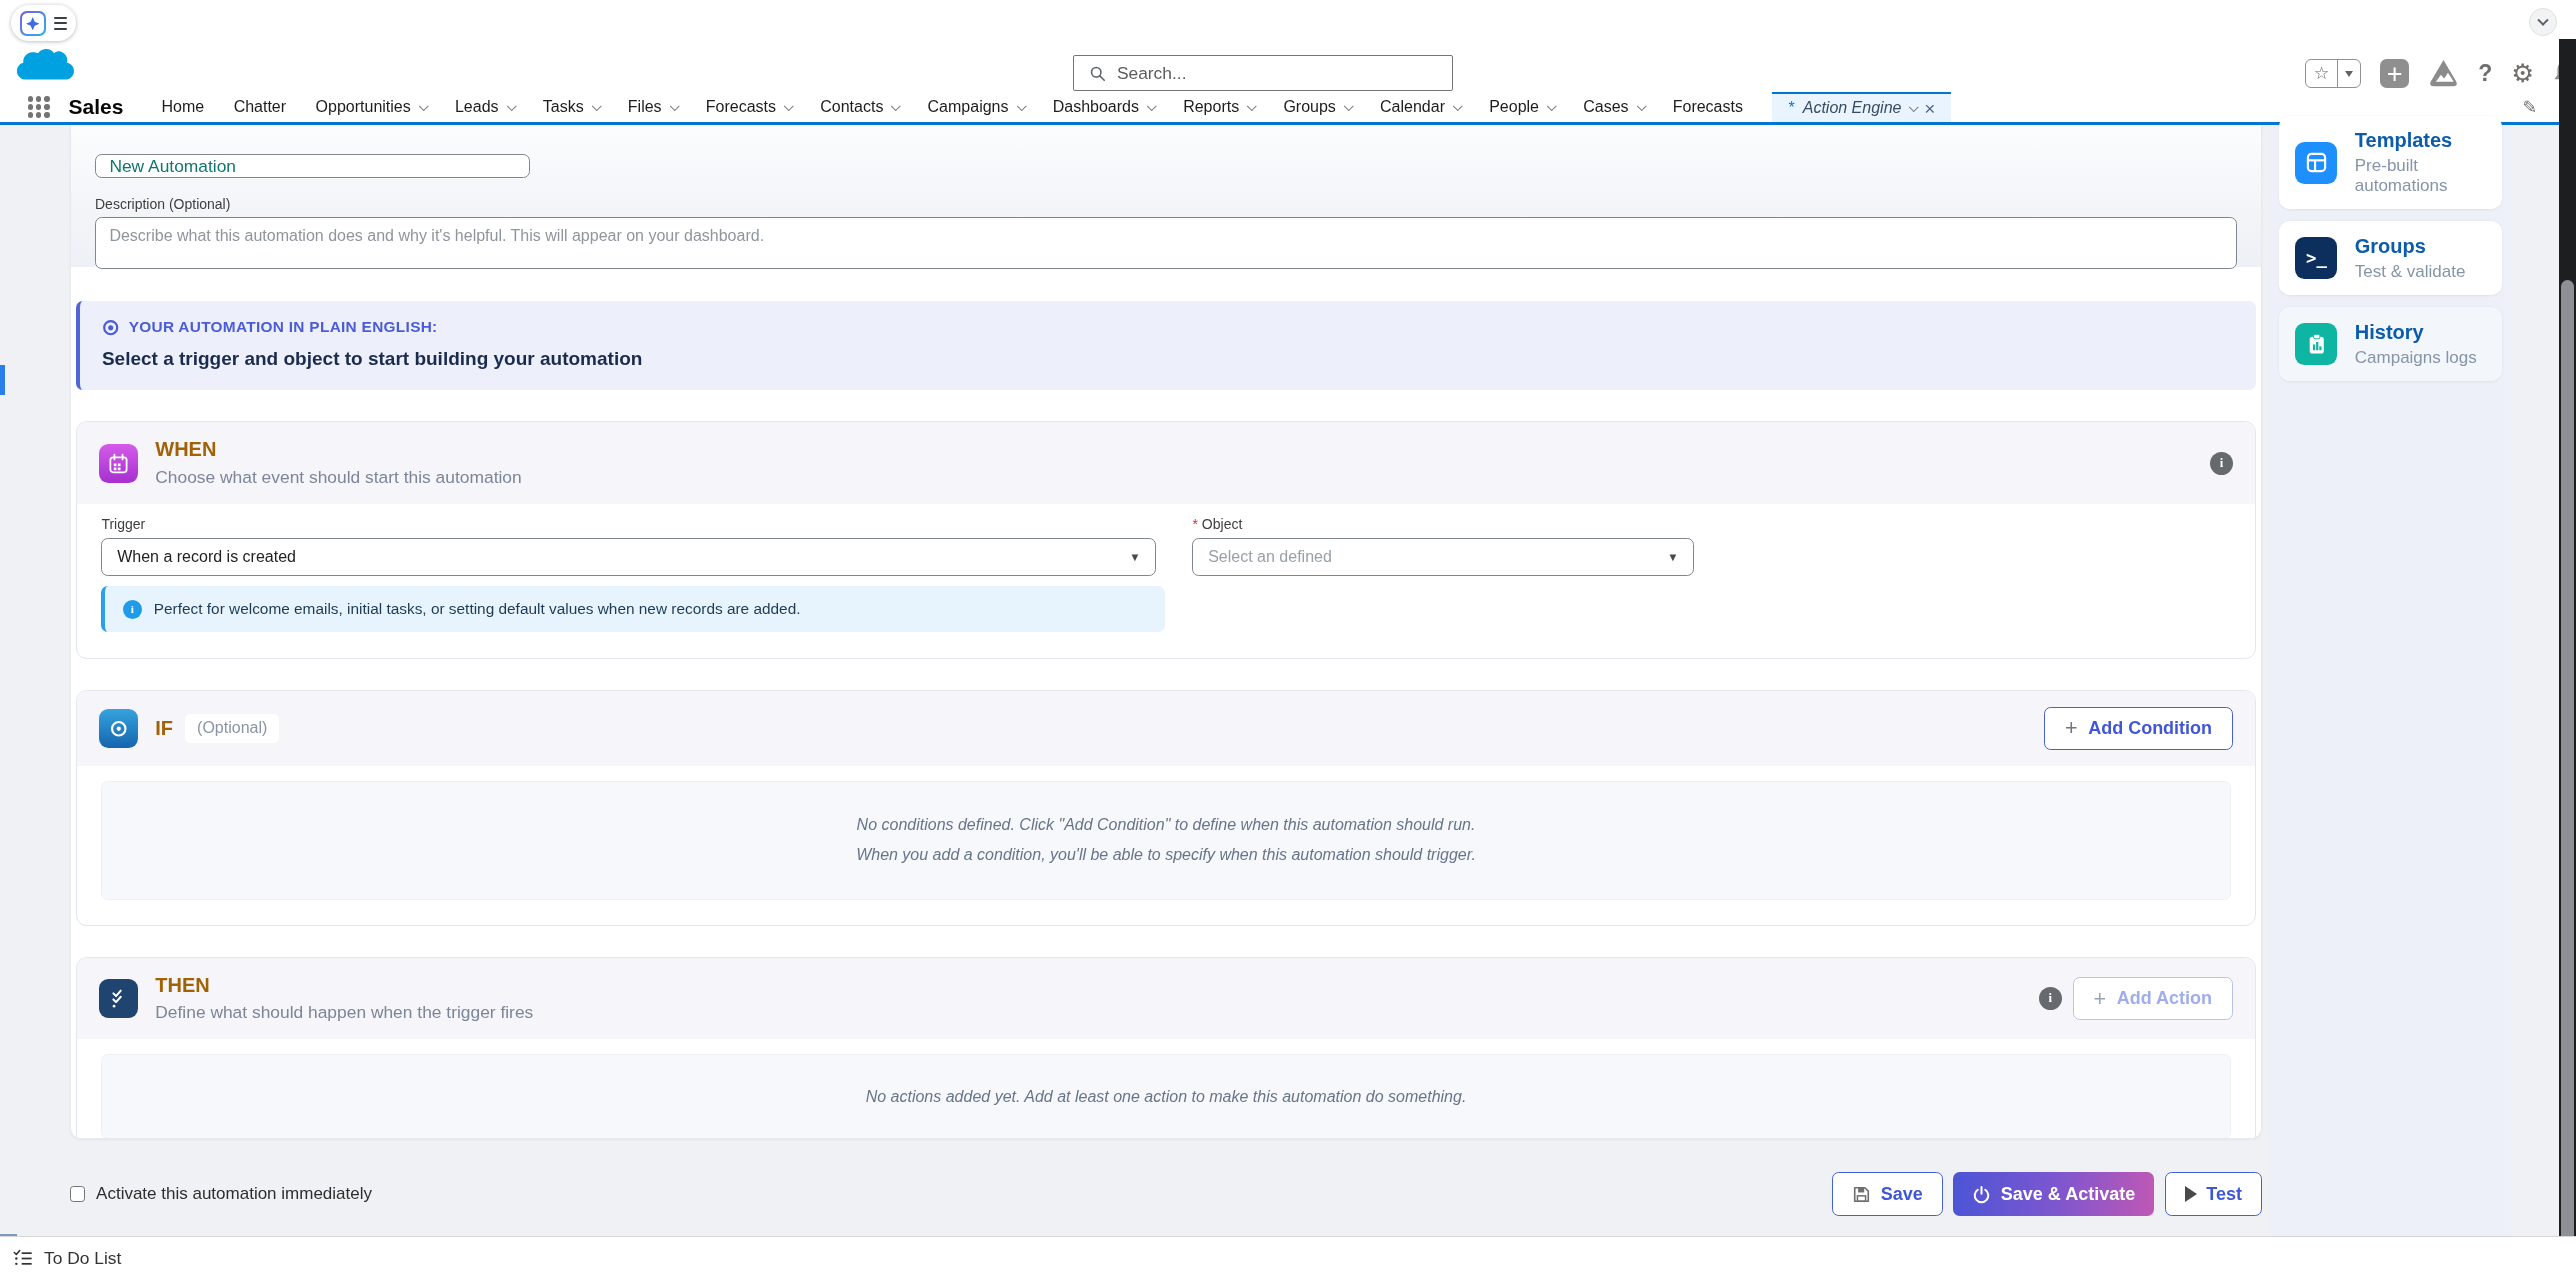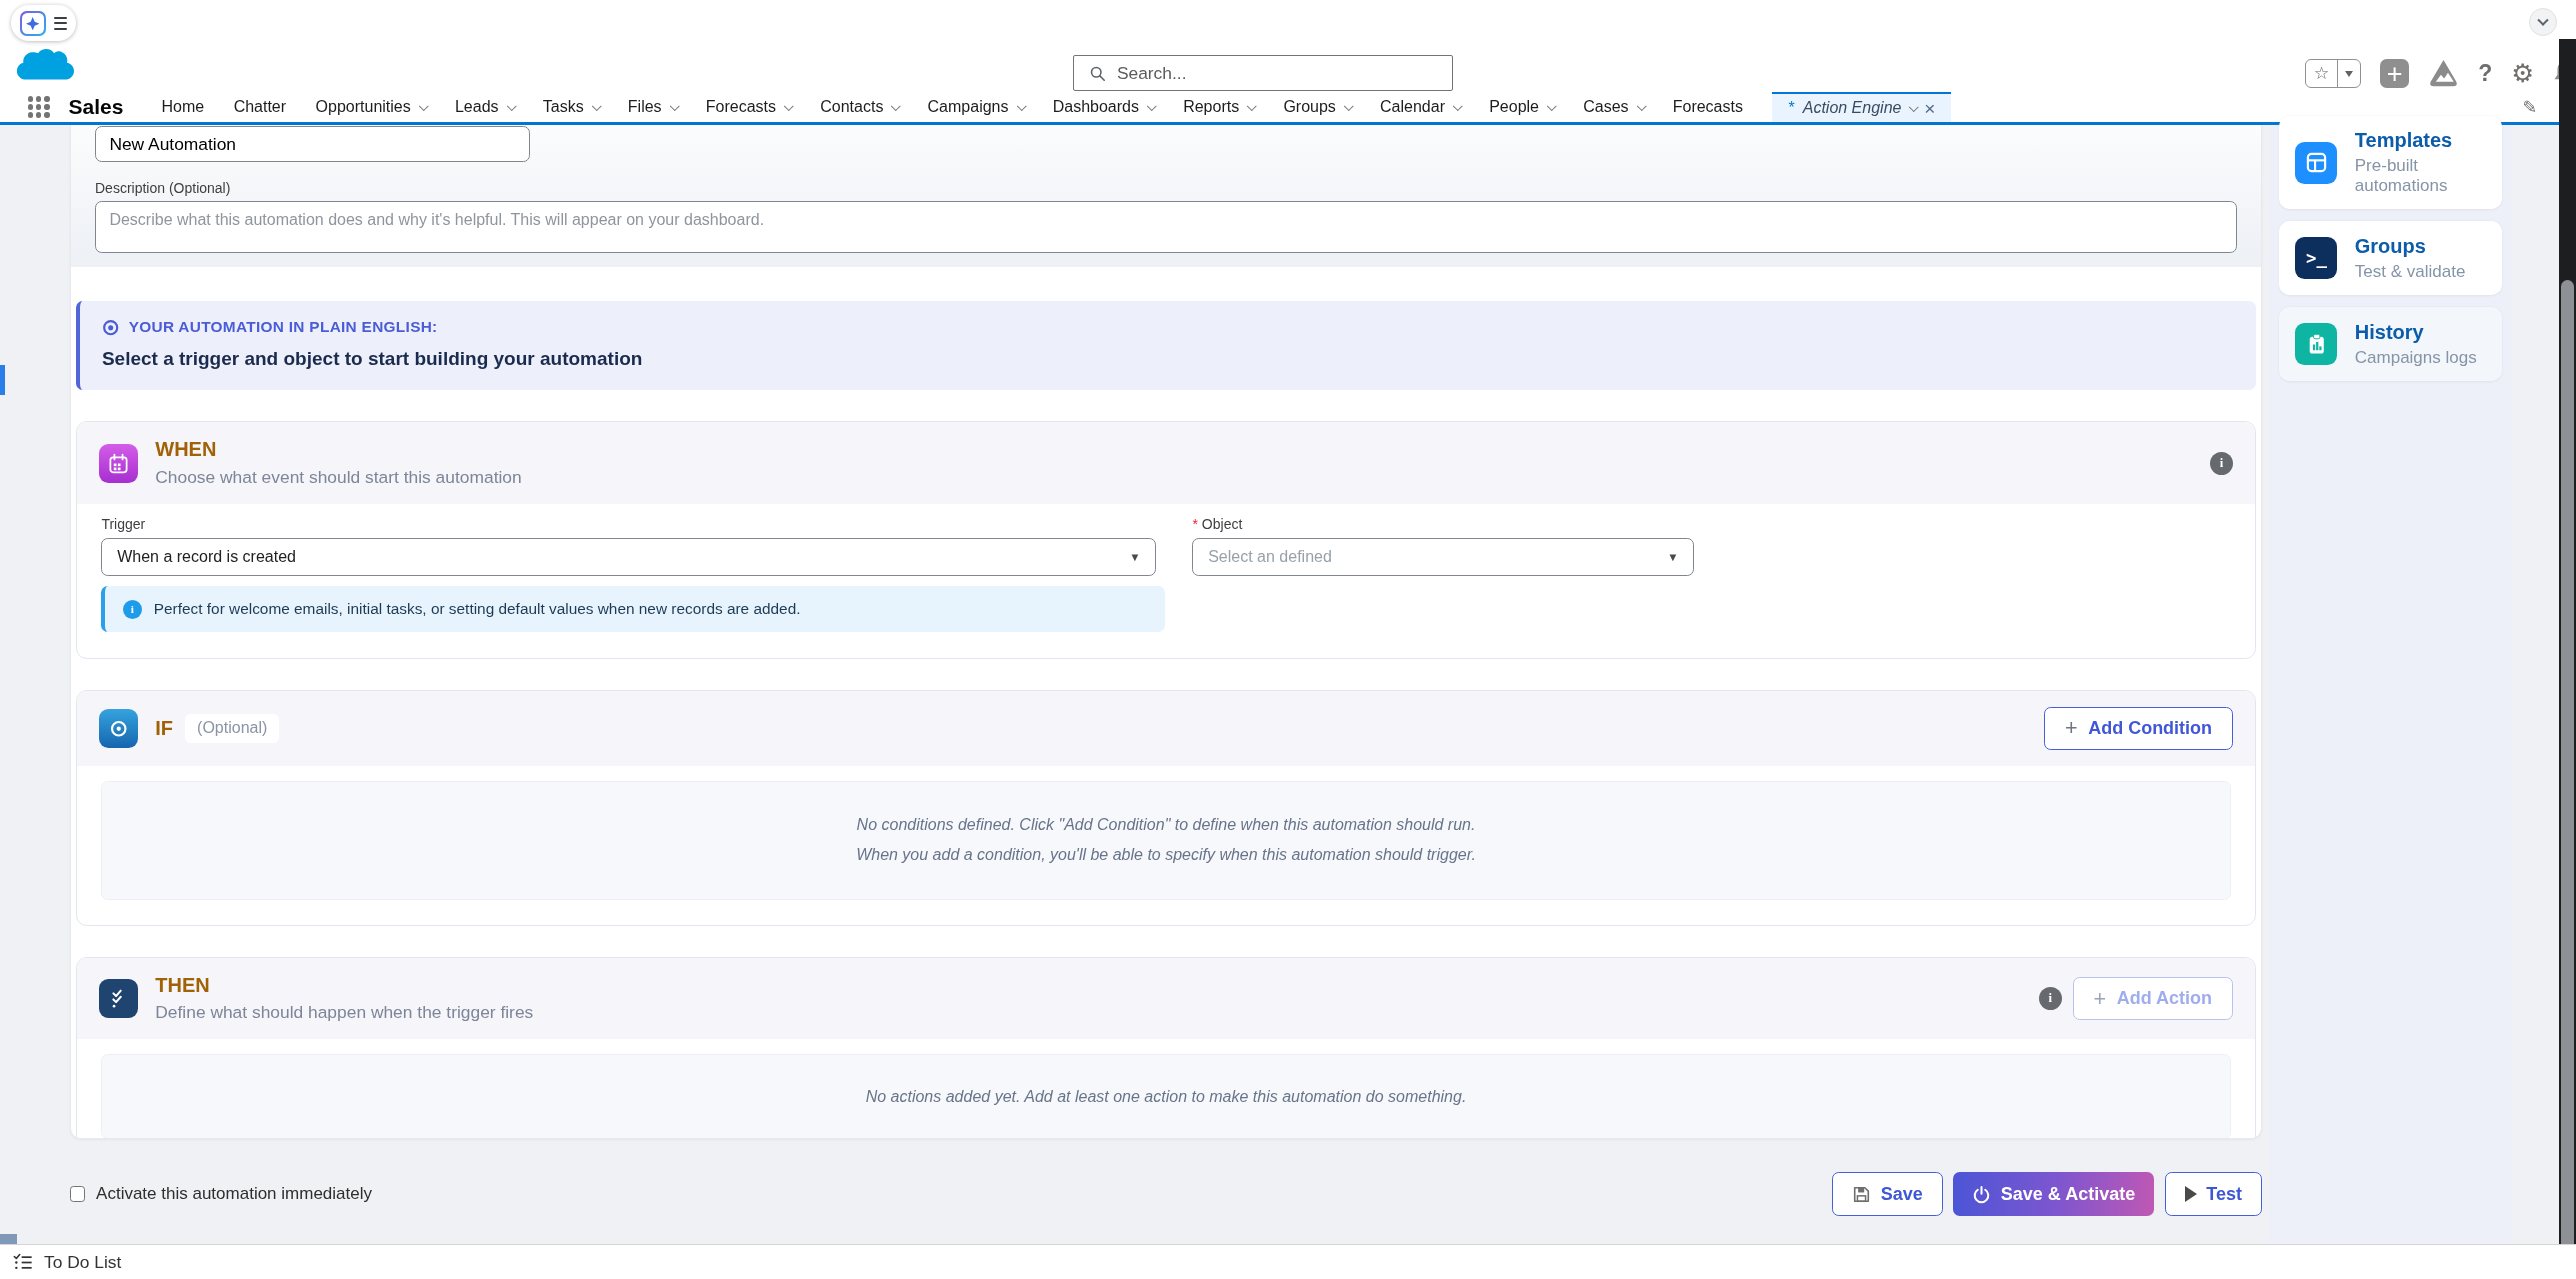--- a/index.html
+++ b/index.html
@@ -66,22 +66,22 @@
 
   
   .page { position:absolute; top:125px; left:0; width:2576px; height:1120px; background:#f0f1f4; }
   .focus-sliver { position:absolute; left:0; top:240px; width:4.7px; height:29.5px; background:#2b7de9; }
 
   .builder-card { position:absolute; left:70px; top:0; width:2192px; height:1014px;
                   background:#fff; border:0.7px solid #e7e9ee; border-top:none;
                   border-radius:0 0 10.7px 10.7px; box-shadow:0 0.7px 2.7px rgba(0,0,0,.05); overflow:hidden; }
 
   .form-header { height:142px; padding:1.3px 24px 0; background:linear-gradient(180deg,#fbfcfd,#edf0f5); }
-  .name-input { display:block; width:435px; height:36px; border:1.3px solid #80868e; border-radius:6.7px;
-                padding:0 13.4px; font-size:17.4px; color:#000000; font-family:"Liberation Sans", sans-serif; background:#fff; }
+  .name-input { display:block; width:435px; height:24px; border:1.3px solid #80868e; border-radius:6.7px;
+                padding:0 13.4px; font-size:17.4px; color:#0f766e; font-family:"Liberation Sans", sans-serif; background:#fff;margin-top:28px; }
   .fld-label { display:block; margin-top:17.4px; font-size:14px; color:#3e3e3e; }
   .desc-area { display:block; margin-top:5.4px; width:100%; height:52px; border:1.3px solid #80868e;
                border-radius:6.7px; padding:9.4px 13.4px; font-size:16px; color:#222; resize:none;
                font-family:"Liberation Sans", sans-serif; background:#fff; }
   .desc-area::placeholder { color:#8f959d; }
 
   .banner { margin:34px 5.4px 0; background:#edf0fa; border-left:4.7px solid #5065d8;
             border-radius:6.7px; padding:17.4px 21.5px 20px; }
   .banner-title { display:flex; align-items:center; gap:9.4px; font-size:15.4px; font-weight:800;
                   color:#4a5cd6; letter-spacing:0.3px; }
@@ -165,21 +165,21 @@
   .side-sub { font-size:17px; color:#8694a8; margin-top:4px; }
   .term-glyph { color:#fff; font-weight:bold; font-size:17.4px; font-family:"DejaVu Sans Mono", monospace; }
 
   
   .scroll-track { position:absolute; right:0; top:39px; width:17.4px; height:1240px; background:#1d1e20; }
   .scroll-thumb { position:absolute; left:2px; top:241px; width:13.4px; height:986px;
                   background:#8d9095; border-radius:6.7px; }
 
   
   .corner-sq { position:absolute; left:0; top:1234px; width:17.4px; height:10px; background:#8099b8; }
-  .todo-bar { position:absolute; left:0; bottom:0; width:2576px; height:35px; background:#fff;
+  .todo-bar { position:absolute; left:0; bottom:0; width:2576px; height:43px; background:#fff;
               border-top:0.7px solid #d4d4d4; display:flex; align-items:center; gap:10.7px; padding-left:13.4px; }
   .todo-label { font-size:17.4px; color:#333; }
 </style>
 </head>
 <body>
 
 <div class="chrome">
   <div class="ext-pill">
     <span class="spark-tile">
       <span class="spark-inner">

